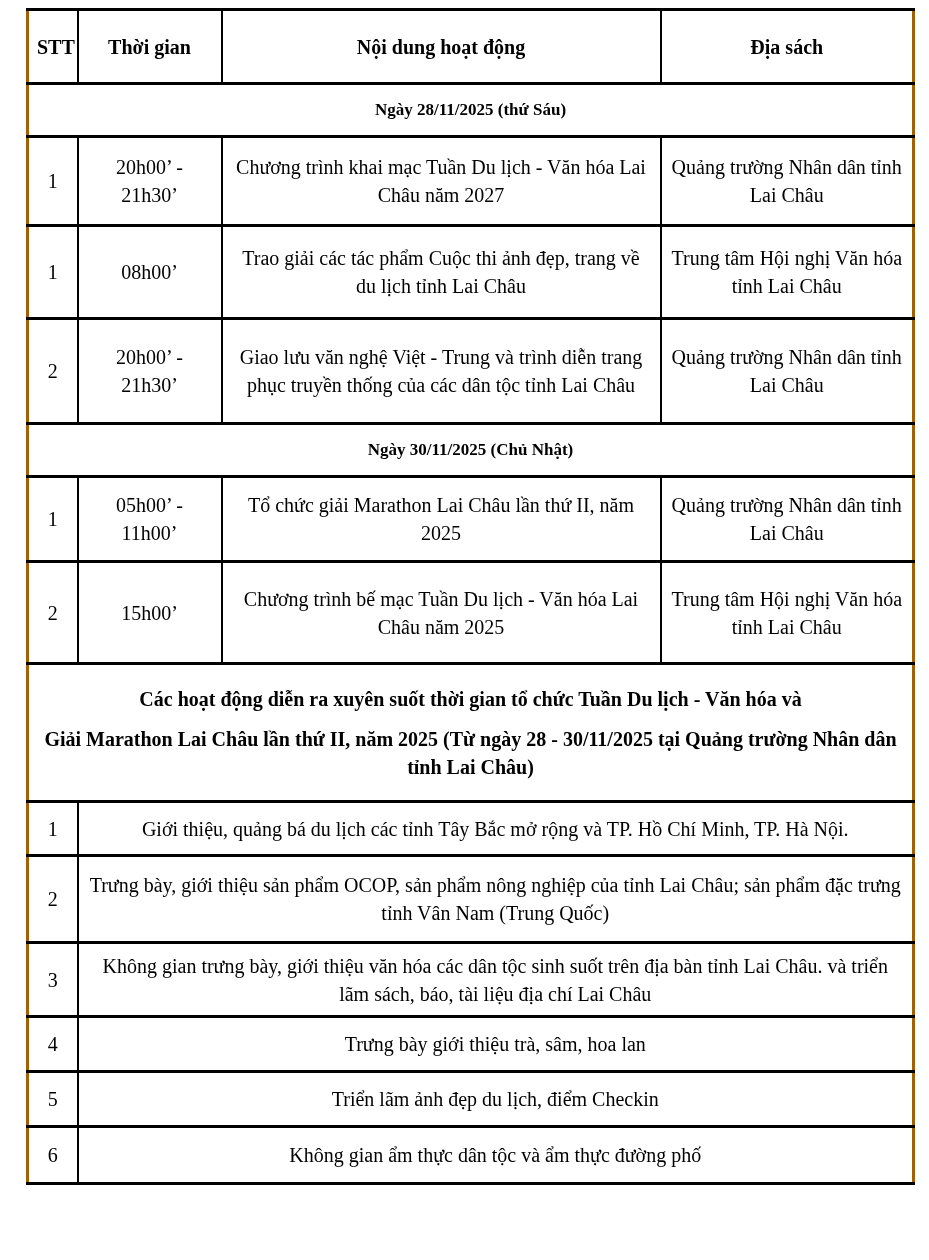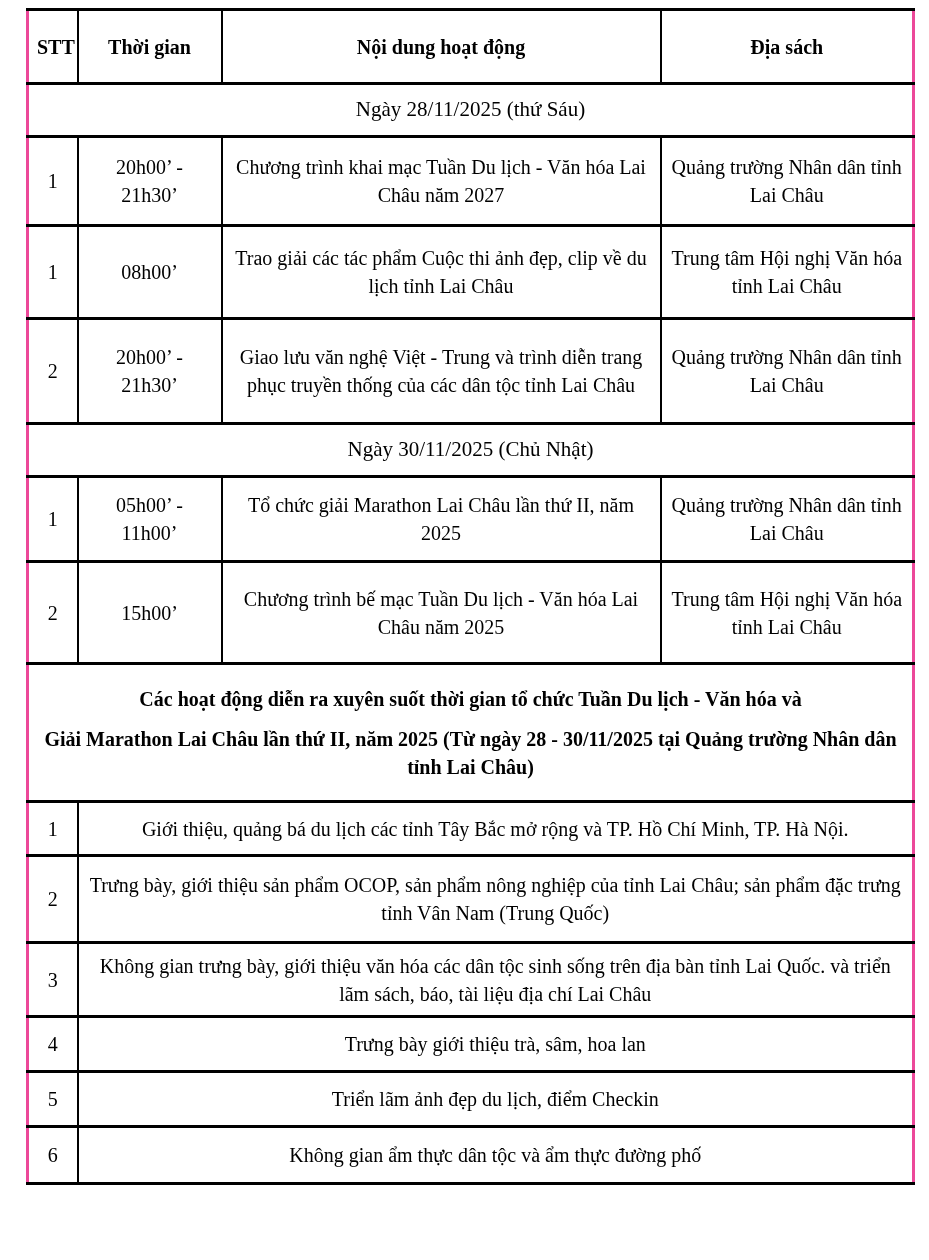--- a/index.html
+++ b/index.html
@@ -14,39 +14,39 @@
     height: 1260px;
     box-sizing: border-box;
     padding: 8px 0 0 26px;
     background: #ffffff;
     overflow: hidden;
   }
   table.schedule {
     border-collapse: collapse;
     table-layout: fixed;
     width: 886px;
-    border: 3px solid #ec4899;
+    border: 3px solid #a16207;
     font-size: 20px;
     line-height: 1.4;
     padding-left: 30px;
   }
   td, th {
     border: 2px solid #000;
     border-top-width: 3px;
     border-bottom-width: 3px;
     text-align: center;
     vertical-align: middle;
     padding: 3px 8px;
     box-sizing: border-box;
     overflow: hidden;
   }
   th { font-weight: bold; font-size: 20px; }
   tr.r-header   { height: 74px; }
   tr.r-day      { height: 53px; }
-  tr.r-day td   { font-weight: normal; font-size: 21px; }
+  tr.r-day td   { font-weight: bold; font-size: 17px; }
   tr.r-28-1     { height: 89px; }
   tr.r-29-1     { height: 93px; }
   tr.r-29-2     { height: 105px; }
   tr.r-30-1     { height: 85px; }
   tr.r-30-2     { height: 102px; }
   tr.r-merged   { height: 138px; }
   tr.r-c1       { height: 54px; }
   tr.r-c2       { height: 87px; }
   tr.r-c3       { height: 74px; }
   tr.r-c4       { height: 55px; }
@@ -84,21 +84,21 @@
       <td>1</td>
       <td class="time-cell">20h00’ -
 21h30’</td>
       <td>Chương trình khai mạc Tuần Du lịch - Văn hóa Lai Châu năm 2027</td>
       <td>Quảng trường Nhân dân tỉnh Lai Châu</td>
     </tr>
 
     <tr class="r-29-1">
       <td>1</td>
       <td class="time-cell">08h00’</td>
-      <td>Trao giải các tác phẩm Cuộc thi ảnh đẹp, clip về du lịch tỉnh Lai Châu</td>
+      <td>Trao giải các tác phẩm Cuộc thi ảnh đẹp, trang về du lịch tỉnh Lai Châu</td>
       <td>Trung tâm Hội nghị Văn hóa tỉnh Lai Châu</td>
     </tr>
     <tr class="r-29-2">
       <td>2</td>
       <td class="time-cell">20h00’ -
 21h30’</td>
       <td>Giao lưu văn nghệ Việt - Trung và trình diễn trang phục truyền thống của các dân tộc tỉnh Lai Châu</td>
       <td>Quảng trường Nhân dân tỉnh Lai Châu</td>
     </tr>
 
@@ -129,21 +129,21 @@
     <tr class="r-c1">
       <td>1</td>
       <td colspan="3">Giới thiệu, quảng bá du lịch các tỉnh Tây Bắc mở rộng và TP. Hồ Chí Minh, TP. Hà Nội.</td>
     </tr>
     <tr class="r-c2">
       <td>2</td>
       <td colspan="3">Trưng bày, giới thiệu sản phẩm OCOP, sản phẩm nông nghiệp của tỉnh Lai Châu;  sản phẩm đặc trưng tỉnh Vân Nam (Trung Quốc)</td>
     </tr>
     <tr class="r-c3">
       <td>3</td>
-      <td colspan="3">Không gian trưng bày, giới thiệu văn hóa các dân tộc sinh sống trên địa bàn tỉnh Lai Quốc. và triển lãm sách, báo, tài liệu địa chí Lai Châu</td>
+      <td colspan="3">Không gian trưng bày, giới thiệu văn hóa các dân tộc sinh suốt trên địa bàn tỉnh Lai Châu. và triển lãm sách, báo, tài liệu địa chí Lai Châu</td>
     </tr>
     <tr class="r-c4">
       <td>4</td>
       <td colspan="3">Trưng bày giới thiệu trà, sâm, hoa lan</td>
     </tr>
     <tr class="r-c5">
       <td>5</td>
       <td colspan="3">Triển lãm ảnh đẹp du lịch, điểm Checkin</td>
     </tr>
     <tr class="r-c6">

